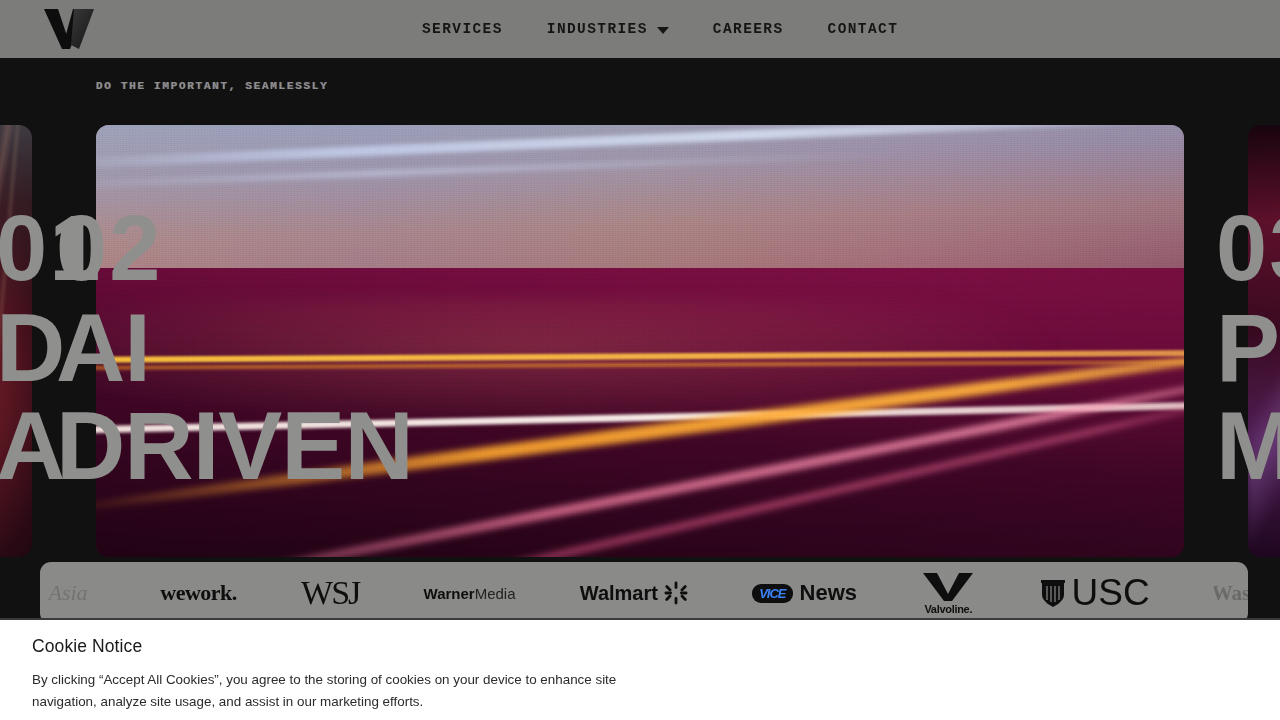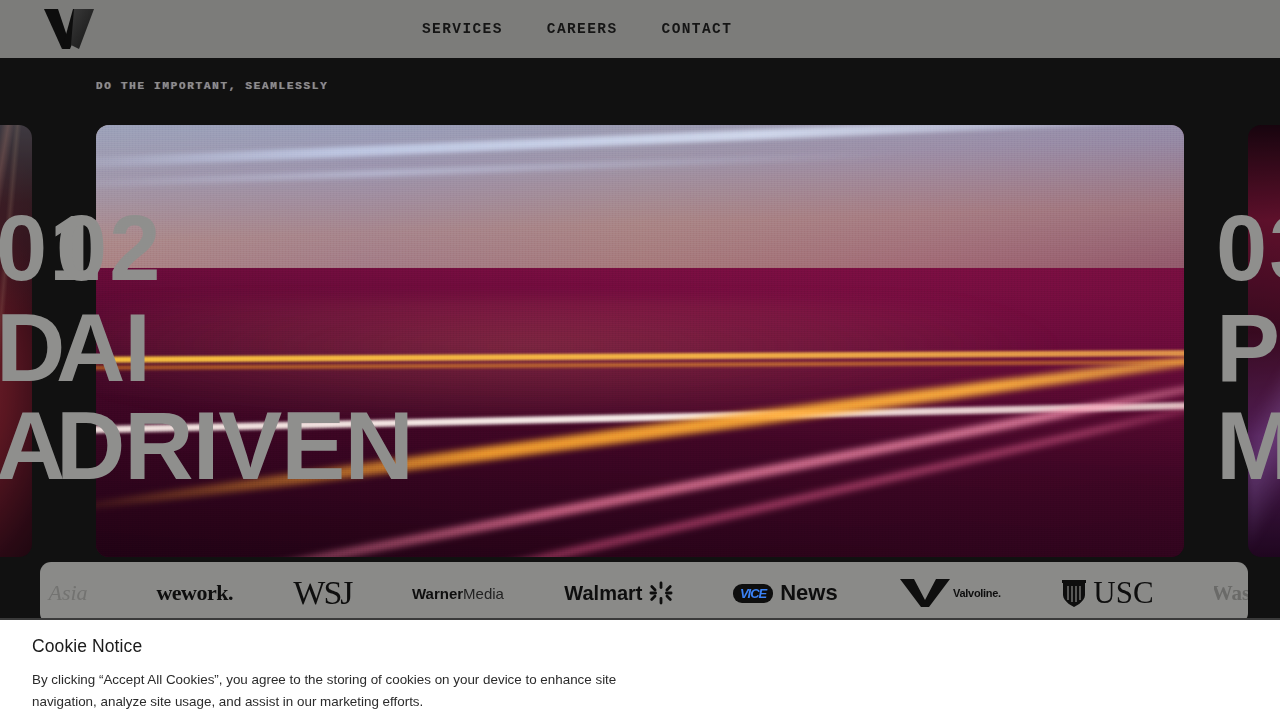--- a/index.html
+++ b/index.html
@@ -207,24 +207,24 @@
   .lg-warner b{font-weight:700;}
   .lg-warner span{font-weight:400;color:#222;}
   .lg-walmart{font-size:20px;font-weight:700;display:flex;align-items:center;gap:6px;}
   .lg-vice{display:flex;align-items:center;gap:7px;}
   .vice-badge{
     font-family:"Liberation Sans",sans-serif;font-style:italic;font-weight:700;
     font-size:13px;letter-spacing:-1px;color:#3b82f6;background:#0e0e0e;
     padding:2px 7px;border-radius:9px;
   }
   .lg-vice .news{font-size:22px;font-weight:700;}
-  .lg-valvoline{display:flex;flex-direction:row;align-items:center;gap:1px;}
+  .lg-valvoline{display:flex;flex-direction:column;align-items:center;gap:1px;}
   .lg-valvoline .vname{font-size:11px;font-weight:700;letter-spacing:-.3px;}
   .lg-usc{display:flex;align-items:center;gap:6px;}
-  .lg-usc .usctext{font-family:Liberation Serif, serif;font-size:31px;letter-spacing:0px;}
+  .lg-usc .usctext{font-family:Liberation Sans, sans-serif;font-size:37px;letter-spacing:0px;}
   .lg-wapo{
     font-family:"Liberation Serif",serif;font-weight:700;font-size:21px;
     color:#6a6a68;width:34px;overflow:hidden;margin-right:-14px;
   }
 
   
   .cookie-banner{
     position:absolute;left:0;top:618px;width:1280px;height:102px;
     background:#ffffff;border-top:2px solid #3a3a3a;
     box-sizing:border-box;z-index:60;
@@ -273,20 +273,24 @@
       </defs>
       <path d="M4 4 L18 4 L28 34 L22 44 Z" fill="#0d0d0d"></path>
       <path d="M22 44 L33 4 L46 4 L30 44 Z" fill="#0d0d0d"></path>
       <path d="M34 4 L54 4 L39 44 L31 40 Z" fill="url(#lgs)"></path>
     </svg>
   </a>
 
   <nav class="nav">
     <div class="nav-item">
       <span>SERVICES</span>
+    </div>
+    <div class="nav-item">
+      <span>INDUSTRIES</span>
+      <i class="caret"></i>
     </div>
     <div class="nav-item">
       <span>CAREERS</span>
     </div>
     <div class="nav-item">
       <span>CONTACT</span>
     </div>
   </nav>
 </header>
 

